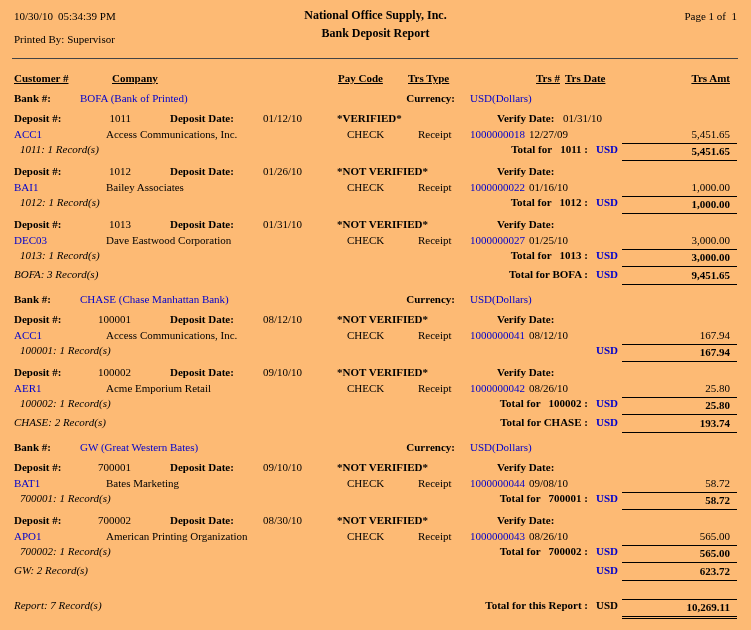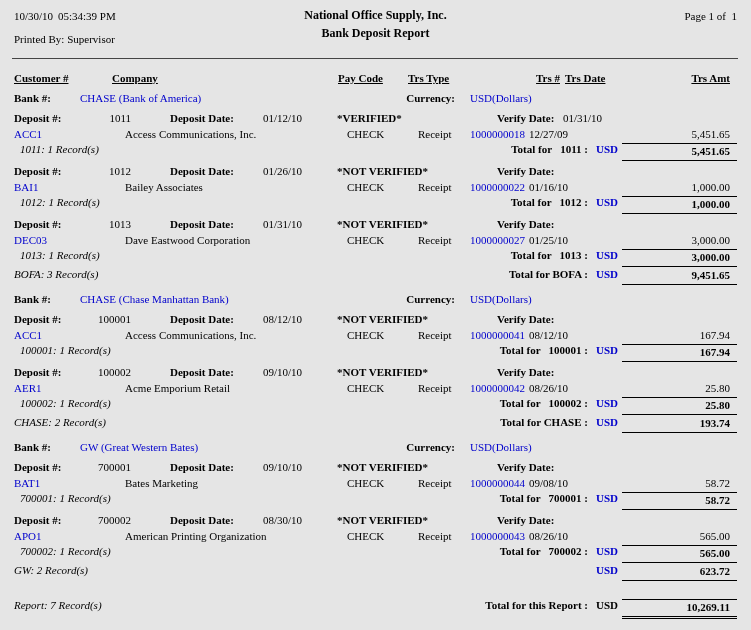--- a/index.html
+++ b/index.html
@@ -1,37 +1,37 @@
 <!DOCTYPE html>
 <html style="--link: #0000CC;"><head>
 <meta charset="utf-8">
 <style>
   html,body{margin:0;padding:0;background:#fff;}
   body{font-family:"Liberation Serif","DejaVu Serif",serif;font-size:11px;color:#000;}
-  .page{position:relative;width:751px;height:630px;background:#e5e5e5;overflow:hidden;}
+  .page{position:relative;width:751px;height:630px;background:#fdba74;overflow:hidden;}
   .c{position:absolute;white-space:pre;line-height:13px;}
   .b{font-weight:bold;}
   .i{font-style:italic;}
   .u{text-decoration:underline;}
   .blue{color:var(--link,#0000CC);}
   
   .hdr{position:relative;height:60px;}
   .h-date{left:14px;top:10px;}
   .h-time{left:58px;top:10px;}
   .h-company{left:0;right:0;top:9px;text-align:center;font-weight:bold;font-size:12px;}
   .h-page{right:14px;top:10px;}
   .h-printed{left:14px;top:33px;}
   .h-title{left:0;right:0;top:27px;text-align:center;font-weight:bold;font-size:12px;}
   .hrule{position:absolute;left:12px;right:13px;bottom:1px;border-top:1px solid #444;}
   
   .colhdr{position:relative;height:24px;}
   .colhdr .c{top:12px;}
   
   .l14{left:14px;}  .l28{left:20px;}  .l80{left:80px;}
-  .l112{left:112px;}.l120{left:125px;}.l170{left:170px;}
+  .l112{left:112px;}.l120{left:106px;}.l170{left:170px;}
   .l263{left:263px;}.l337{left:337px;}.l338{left:338px;}
   .l347{left:347px;}.l408{left:408px;}.l418{left:418px;}
   .l470{left:470px;}.l497{left:497px;}.l529{left:529px;}
   .l563{left:563px;}.l565{left:565px;}
   .depnum{left:55px;width:76px;text-align:right;}
   .curlab{left:385px;width:70px;text-align:right;font-weight:bold;}
   .trsnum{left:455px;width:70px;text-align:right;}
   .trshd{left:505px;width:55px;text-align:right;}
   .amt{right:21px;width:110px;text-align:right;}
   .totlab{left:420px;width:168px;text-align:right;font-weight:bold;}
@@ -70,21 +70,21 @@
     <span class="c l338 b u">Pay Code</span>
     <span class="c l408 b u">Trs Type</span>
     <span class="c trshd b u">Trs #</span>
     <span class="c l565 b u">Trs Date</span>
     <span class="c amt  b u">Trs Amt</span>
   </div>
 
   <div id="report-body">
       <div class="row bank-row">
         <span class="c l14 b">Bank #:</span>
-        <span class="c l80 blue">CHASE (Bank of America)</span>
+        <span class="c l80 blue">BOFA (Bank of Printed)</span>
         <span class="c curlab">Currency:</span>
         <span class="c l470 blue">USD(Dollars)</span>
       </div>
       <div class="row dep-row">
         <span class="c l14 b">Deposit #:</span>
         <span class="c depnum">1011</span>
         <span class="c l170 b">Deposit Date:</span>
         <span class="c l263">01/12/10</span>
         <span class="c l337 b">*VERIFIED*</span>
         <span class="c l497 b">Verify Date:</span>
@@ -178,21 +178,20 @@
         <span class="c l14 blue">ACC1</span>
         <span class="c l120">Access Communications, Inc.</span>
         <span class="c l347">CHECK</span>
         <span class="c l418">Receipt</span>
         <span class="c trsnum blue">1000000041</span>
         <span class="c l529">08/12/10</span>
         <span class="c amt">167.94</span>
       </div>
       <div class="row trow">
         <span class="c l28 i">100001: 1 Record(s)</span>
-        <span class="c totlab">Total for   100001 :</span>
         <span class="c totusd blue">USD</span>
         <span class="c totamt">167.94</span>
       </div>
       <div class="row dep-row">
         <span class="c l14 b">Deposit #:</span>
         <span class="c depnum">100002</span>
         <span class="c l170 b">Deposit Date:</span>
         <span class="c l263">09/10/10</span>
         <span class="c l337 b">*NOT VERIFIED*</span>
         <span class="c l497 b">Verify Date:</span>

